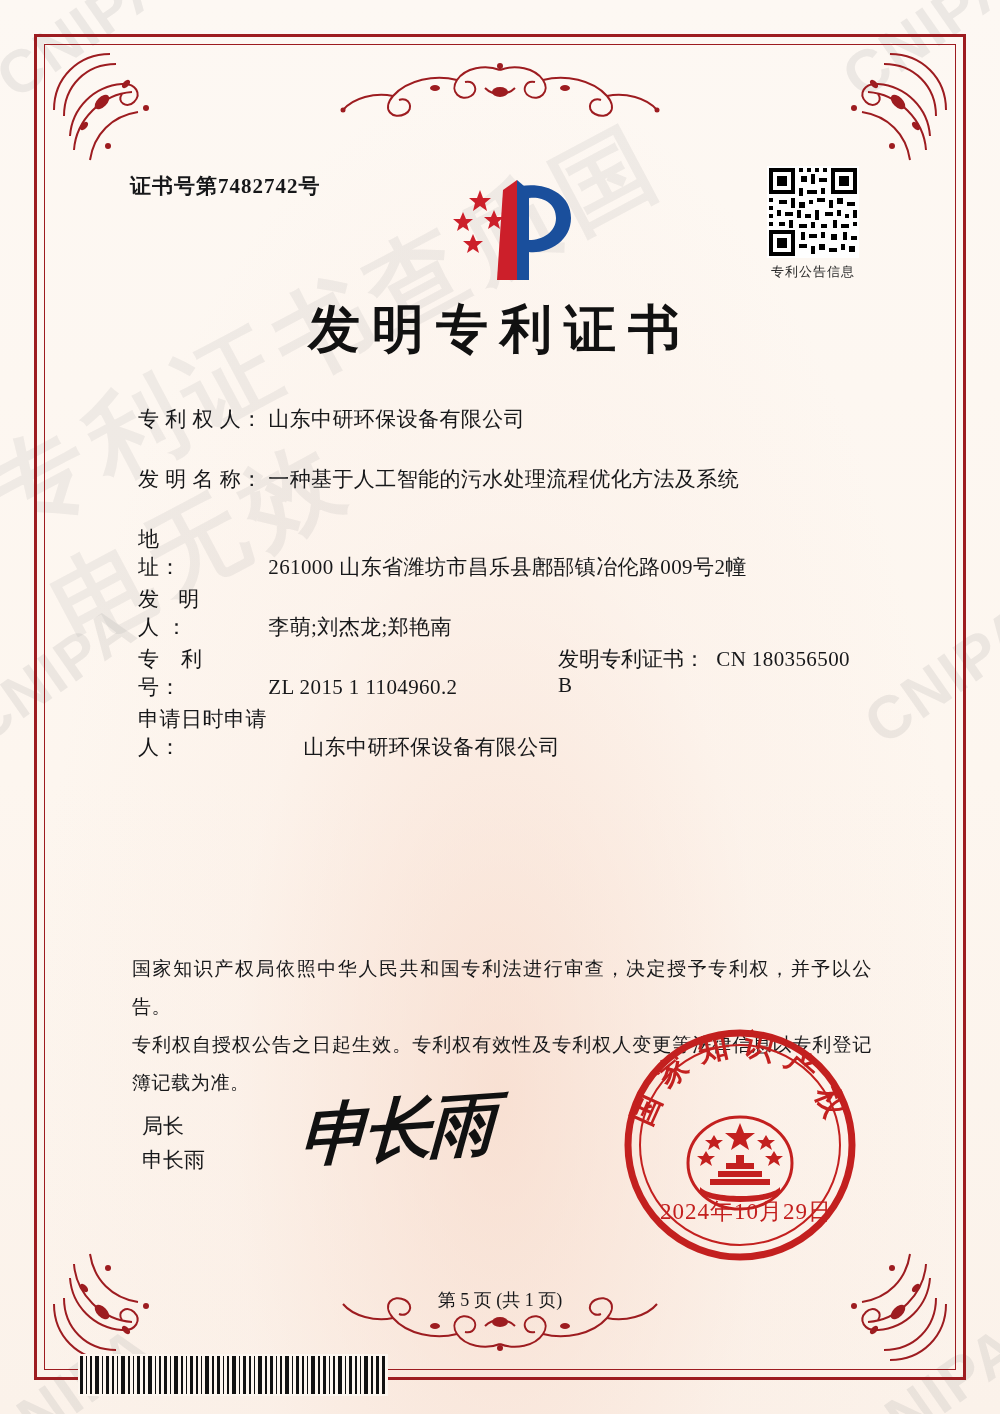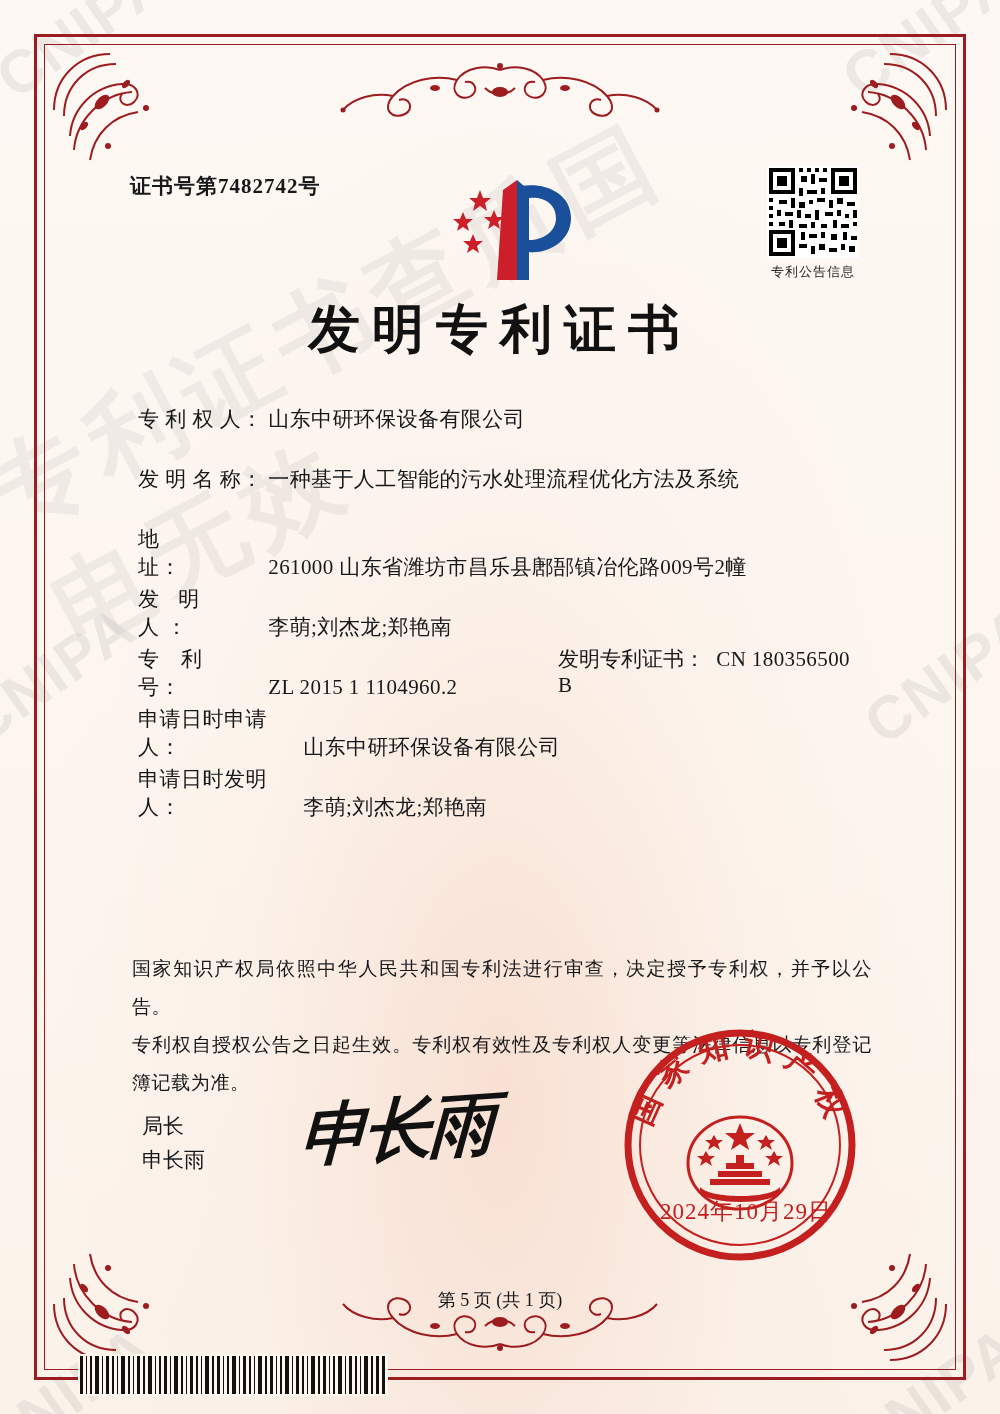--- a/index.html
+++ b/index.html
@@ -375,24 +375,20 @@
         <span class="val">CN 180356500 B</span>
       </span>
     </div>
 
 
     <div class="row">
       <span class="lbl sp0" style="width:160px">申请日时申请人：</span>
       <span class="val">山东中研环保设备有限公司</span>
     </div>
 
-    <div class="row">
-      <span class="lbl sp0" style="width:160px">申请日时发明人：</span>
-      <span class="val">李萌;刘杰龙;郑艳南</span>
-    </div>
   </div>
 
   <div class="statement">
     <div>国家知识产权局依照中华人民共和国专利法进行审查，决定授予专利权，并予以公告。</div>
     <div>专利权自授权公告之日起生效。专利权有效性及专利权人变更等法律信息以专利登记簿记载为准。</div>
   </div>
 
   <div class="sig-label">
     <div>局长</div>
     <div>申长雨</div>

